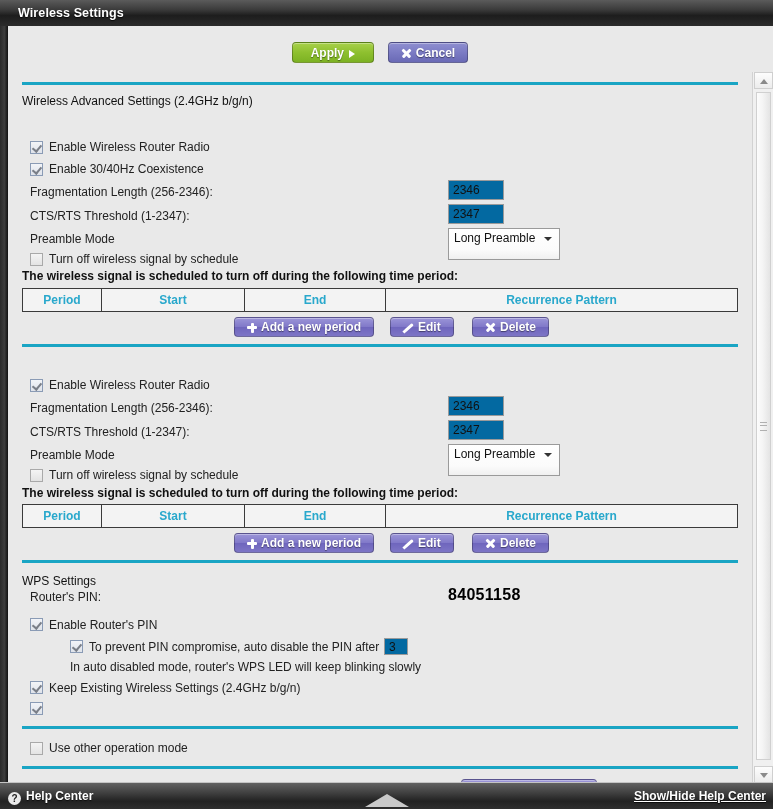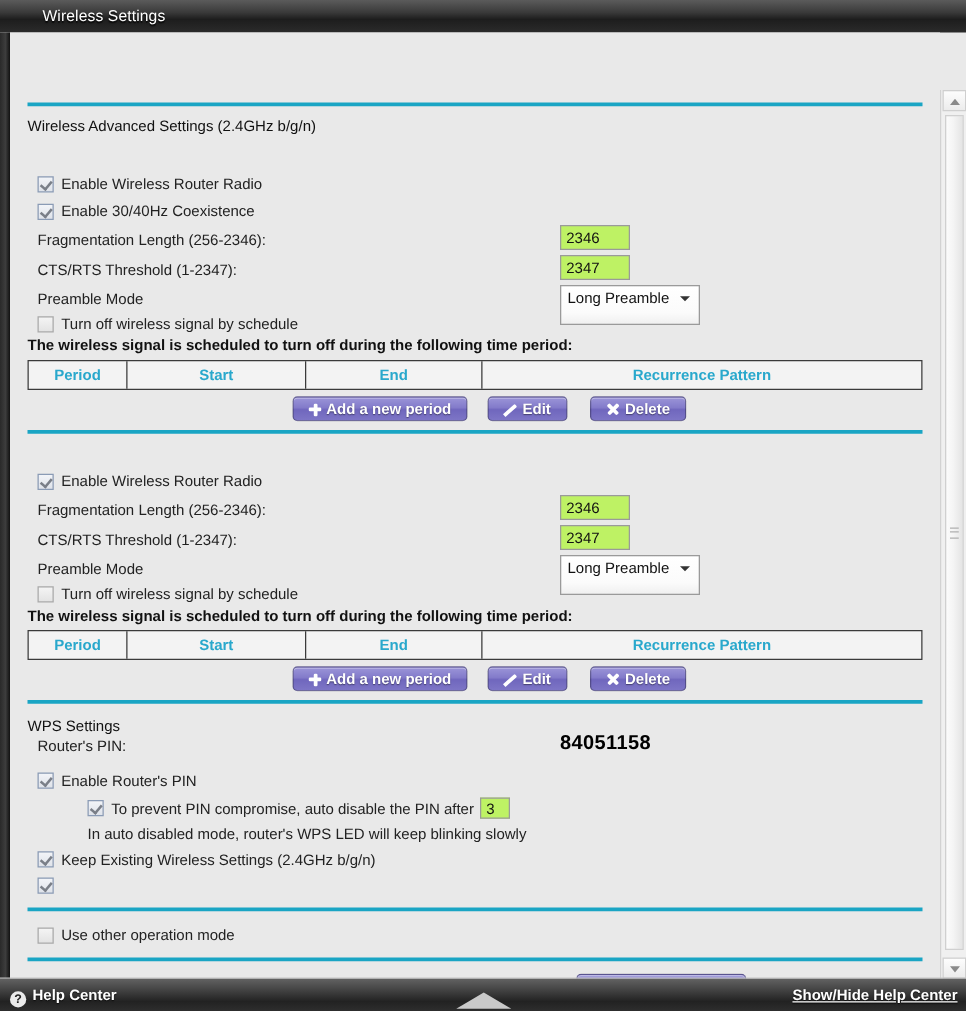--- a/index.html
+++ b/index.html
@@ -16,24 +16,24 @@
   }
 
   
   .titlebar {
     position: absolute; left: 0; top: 0;
     width: 773px; height: 26px;
     background: linear-gradient(to bottom, #5b5b5b 0%, #3a3a3a 38%, #1d1d1d 60%, #2b2b2b 100%);
     box-sizing: border-box;
   }
   .titlebar-text {
-    position: absolute; left: 34px; top: 6px;
+    position: absolute; left: 18px; top: 6px;
     color: #ffffff;
     font-size: 12.5px;
-    font-weight: normal;
+    font-weight: bold;
     letter-spacing: .1px;
     text-shadow: 0 1px 1px rgba(0,0,0,.8);
   }
 
   
   .left-strip {
     position: absolute; left: 0; top: 26px;
     width: 8px; height: 757px;
     background: linear-gradient(to right, #2a2a2a 0%, #3d3d3d 55%, #111 100%);
   }
@@ -163,21 +163,21 @@
   .cb-label {
     position: absolute;
     font-size: 12px; color: #222; white-space: nowrap;
   }
 
   
   .tinput {
     position: absolute;
     box-sizing: border-box;
     border: 1px solid #9a9a9a;
-    background: #bef264;
+    background: #0369a1;
     font-family: "Liberation Sans", sans-serif;
     font-size: 12px;
     color: #111;
     padding: 0 4px;
     outline: none;
   }
   .tinput-wide { width: 56px; height: 20px; line-height: 18px; }
   .tinput-tiny { width: 24px; height: 17px; line-height: 15px; }
 
   
@@ -312,20 +312,23 @@
 
 <div class="titlebar">
   <div class="titlebar-text">Wireless Settings</div>
 </div>
 
 <div class="left-strip"></div>
 
 <div class="panel">
 <div class="panel-inner">
 
+  <div class="btn-row">
+    <span class="btn btn-apply"><span>Apply</span><span class="ico ico-tri"></span></span><span class="btn btn-cancel"><span class="ico ico-x"></span><span>Cancel</span></span>
+  </div>
 
   <div class="divider" style="top:56px"></div>
 
   <div class="sec-title" style="left:14px; top:68px">Wireless Advanced Settings (2.4GHz b/g/n)</div>
 
   <div class="cb checked" style="left:22px; top:115px"></div>
   <div class="cb-label" style="left:41px; top:114px">Enable Wireless Router Radio</div>
 
   <div class="cb checked" style="left:22px; top:137px"></div>
   <div class="cb-label" style="left:41px; top:136px">Enable 30/40Hz Coexistence</div>

